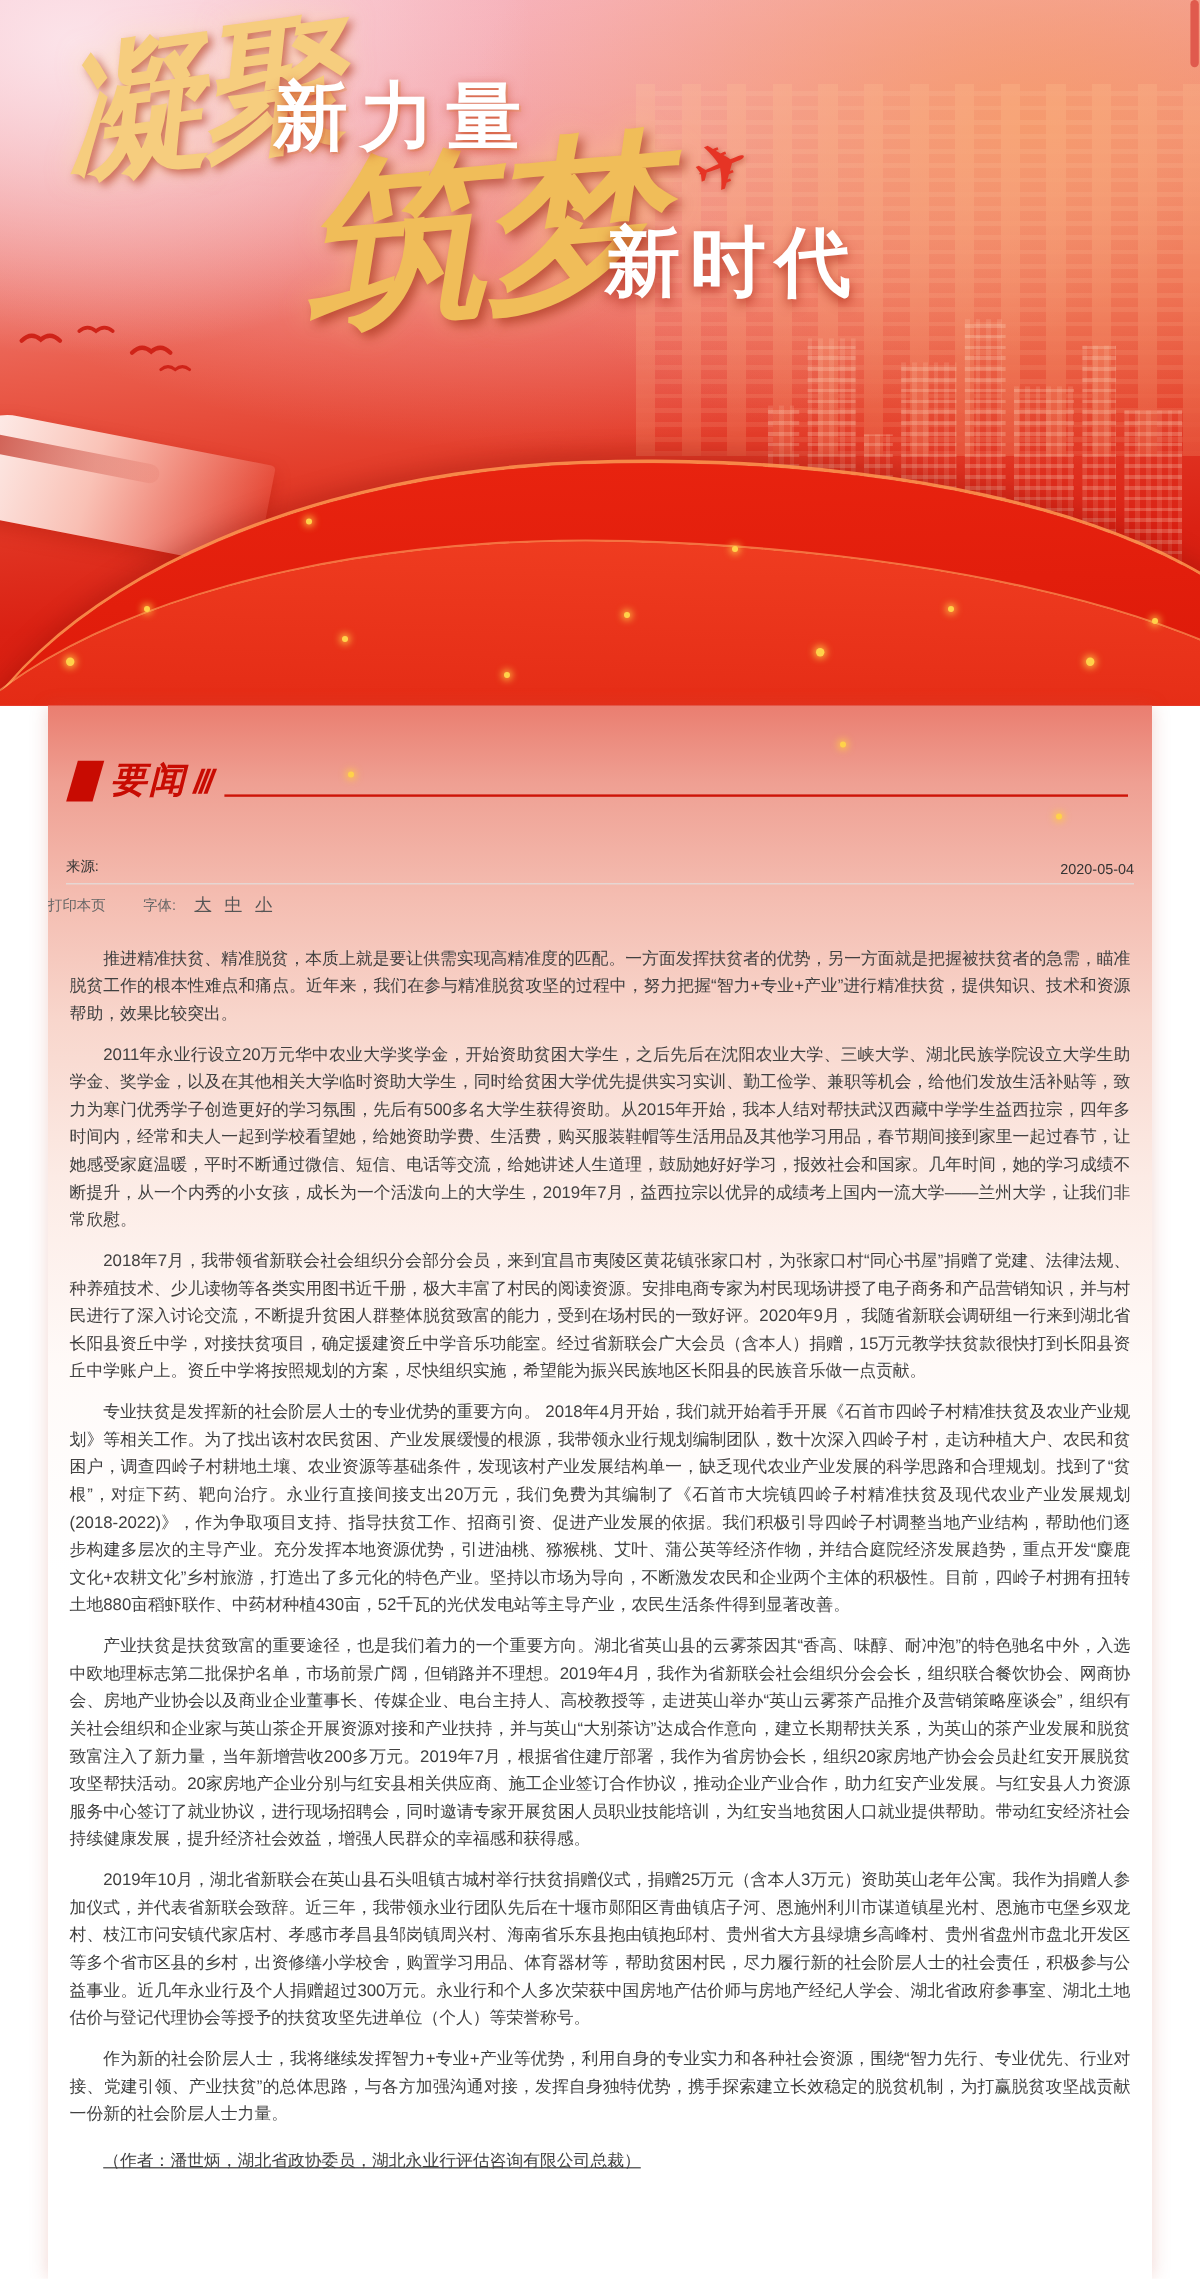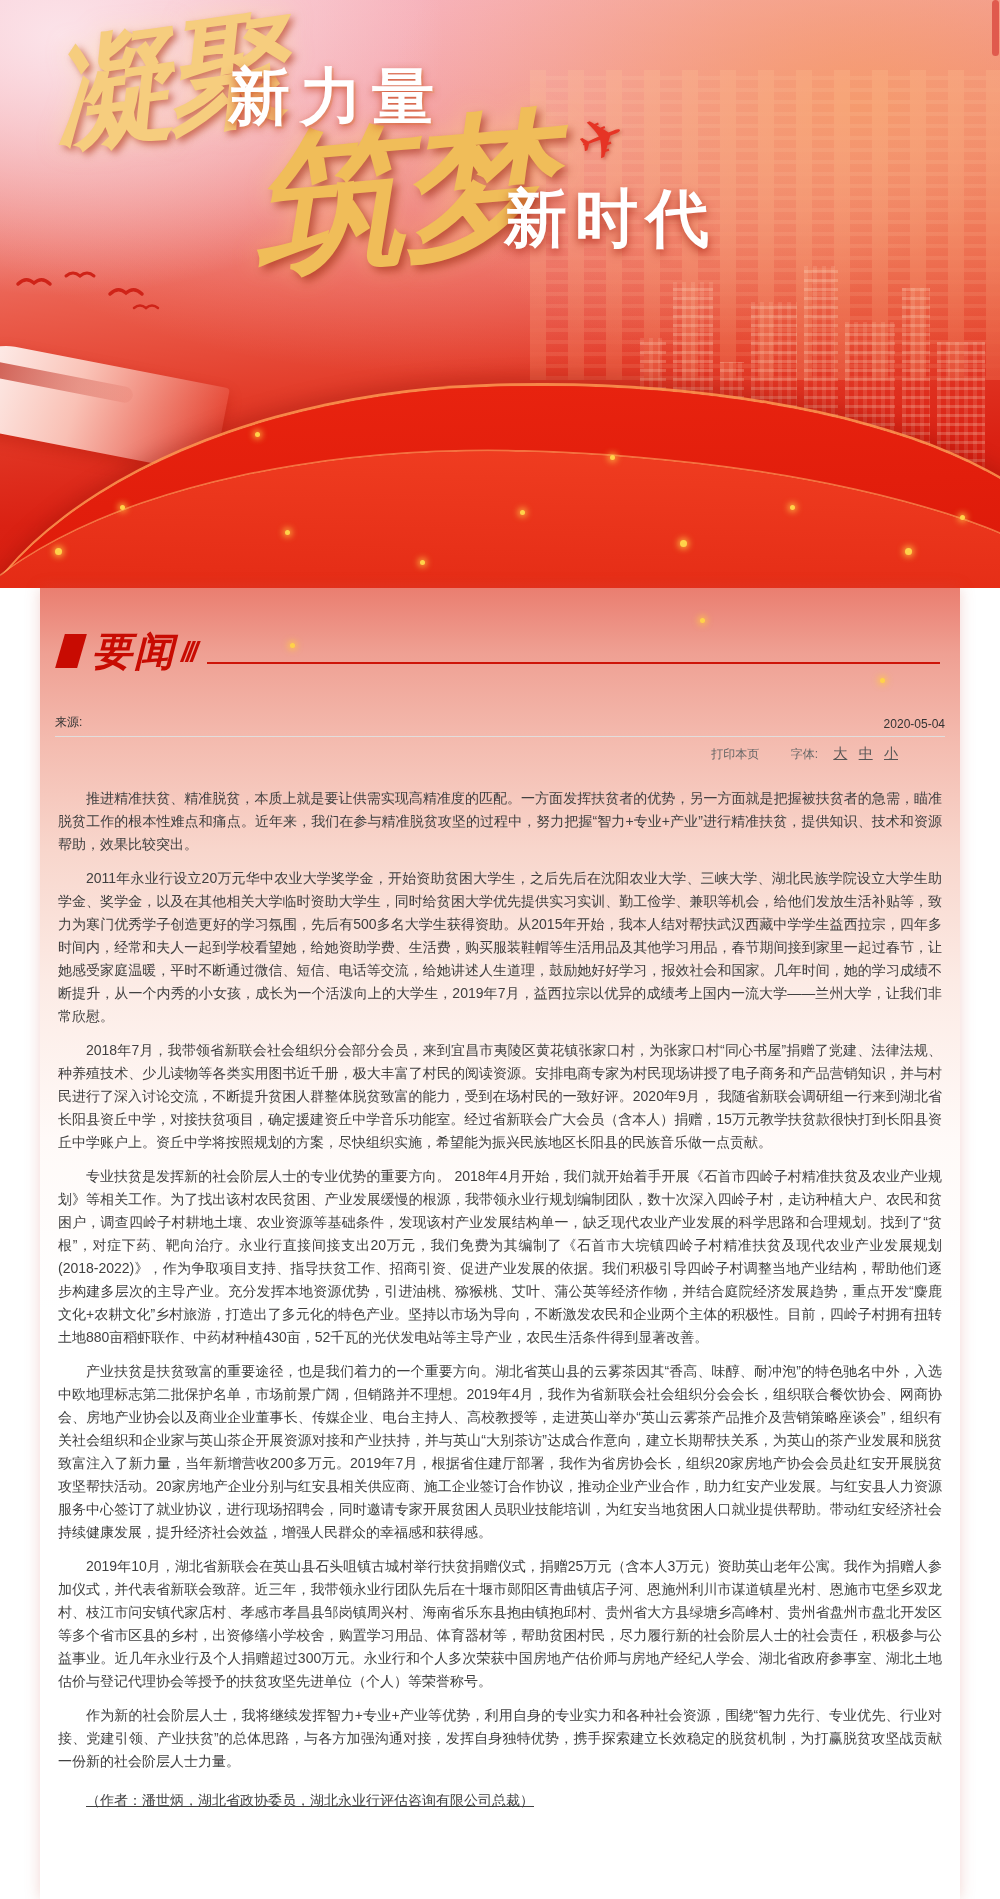--- a/index.html
+++ b/index.html
@@ -46,30 +46,30 @@
     box-shadow:0 -2px 0 rgba(255,170,100,.6);}
   .sp{position:absolute;width:5px;height:5px;border-radius:50%;background:#ffd24a;
     box-shadow:0 0 6px 2px rgba(255,200,70,.8);}
   .scrollbar-thumb{position:absolute;right:1px;top:0;width:7px;height:56px;border-radius:4px;background:#e05a4d;}
   
   .card{position:relative;width:920px;margin:0 auto;min-height:1311px;overflow:hidden;
     background:linear-gradient(180deg,#ea7e70 0%,#efa093 5%,#f4bcb0 12%,#f8d6cc 20%,#fcebe5 30%,#fffaf8 42%,#ffffff 55%);
     box-shadow:0 0 14px rgba(205,90,75,.25);}
   .section-head{display:flex;align-items:flex-end;padding:40px 20px 0 14px;height:40px;}
   .sq{width:22px;height:34px;background:#c80b02;transform:skewX(-16deg);margin:0 10px 0 6px;}
-  .section-label{font-size:40px;line-height:34px;color:#c80b02;font-weight:bold;font-style:italic;
+  .section-label{font-size:30px;line-height:34px;color:#c80b02;font-weight:bold;font-style:italic;
     font-family:"DejaVu Serif","Liberation Serif",serif;letter-spacing:2px;}
   .slashes{font-size:28px;line-height:32px;color:#c80b02;font-weight:bold;font-style:italic;
     letter-spacing:-3px;margin-left:5px;}
   .head-line{flex:1;height:2px;background:#ce1408;margin:0 0 4px 12px;}
   .title{margin-top:36px;text-align:center;font-size:20px;font-weight:bold;color:#333;letter-spacing:1px;}
   .meta{margin-top:46px;display:flex;justify-content:space-between;align-items:flex-end;
     padding:0 15px;font-size:12px;color:#333;gap:44px;}
   .divider{margin:5px 15px 0;border-bottom:1px solid #e3dedd;}
-  .toolbar{margin-top:8px;padding-right:58px;text-align:right;font-size:12px;color:#666;}
+  .toolbar{margin-top:8px;padding-right:58px;text-align:left;font-size:12px;color:#666;}
   .toolbar .print{margin-right:28px;color:#666;cursor:pointer;}
   .toolbar .fslabel{margin-right:8px;}
   .toolbar .fs{margin:0 4px;text-decoration:underline;color:#555;cursor:pointer;font-size:14px;}
   .body-text{padding:24px 18px 0;}
   .para{margin:0 0 11px;font-size:14px;line-height:23px;color:#404040;text-align:justify;text-indent:2em;}
   .author{margin-top:16px;text-decoration:underline;}
 </style>
 </head>
 <body>
 

